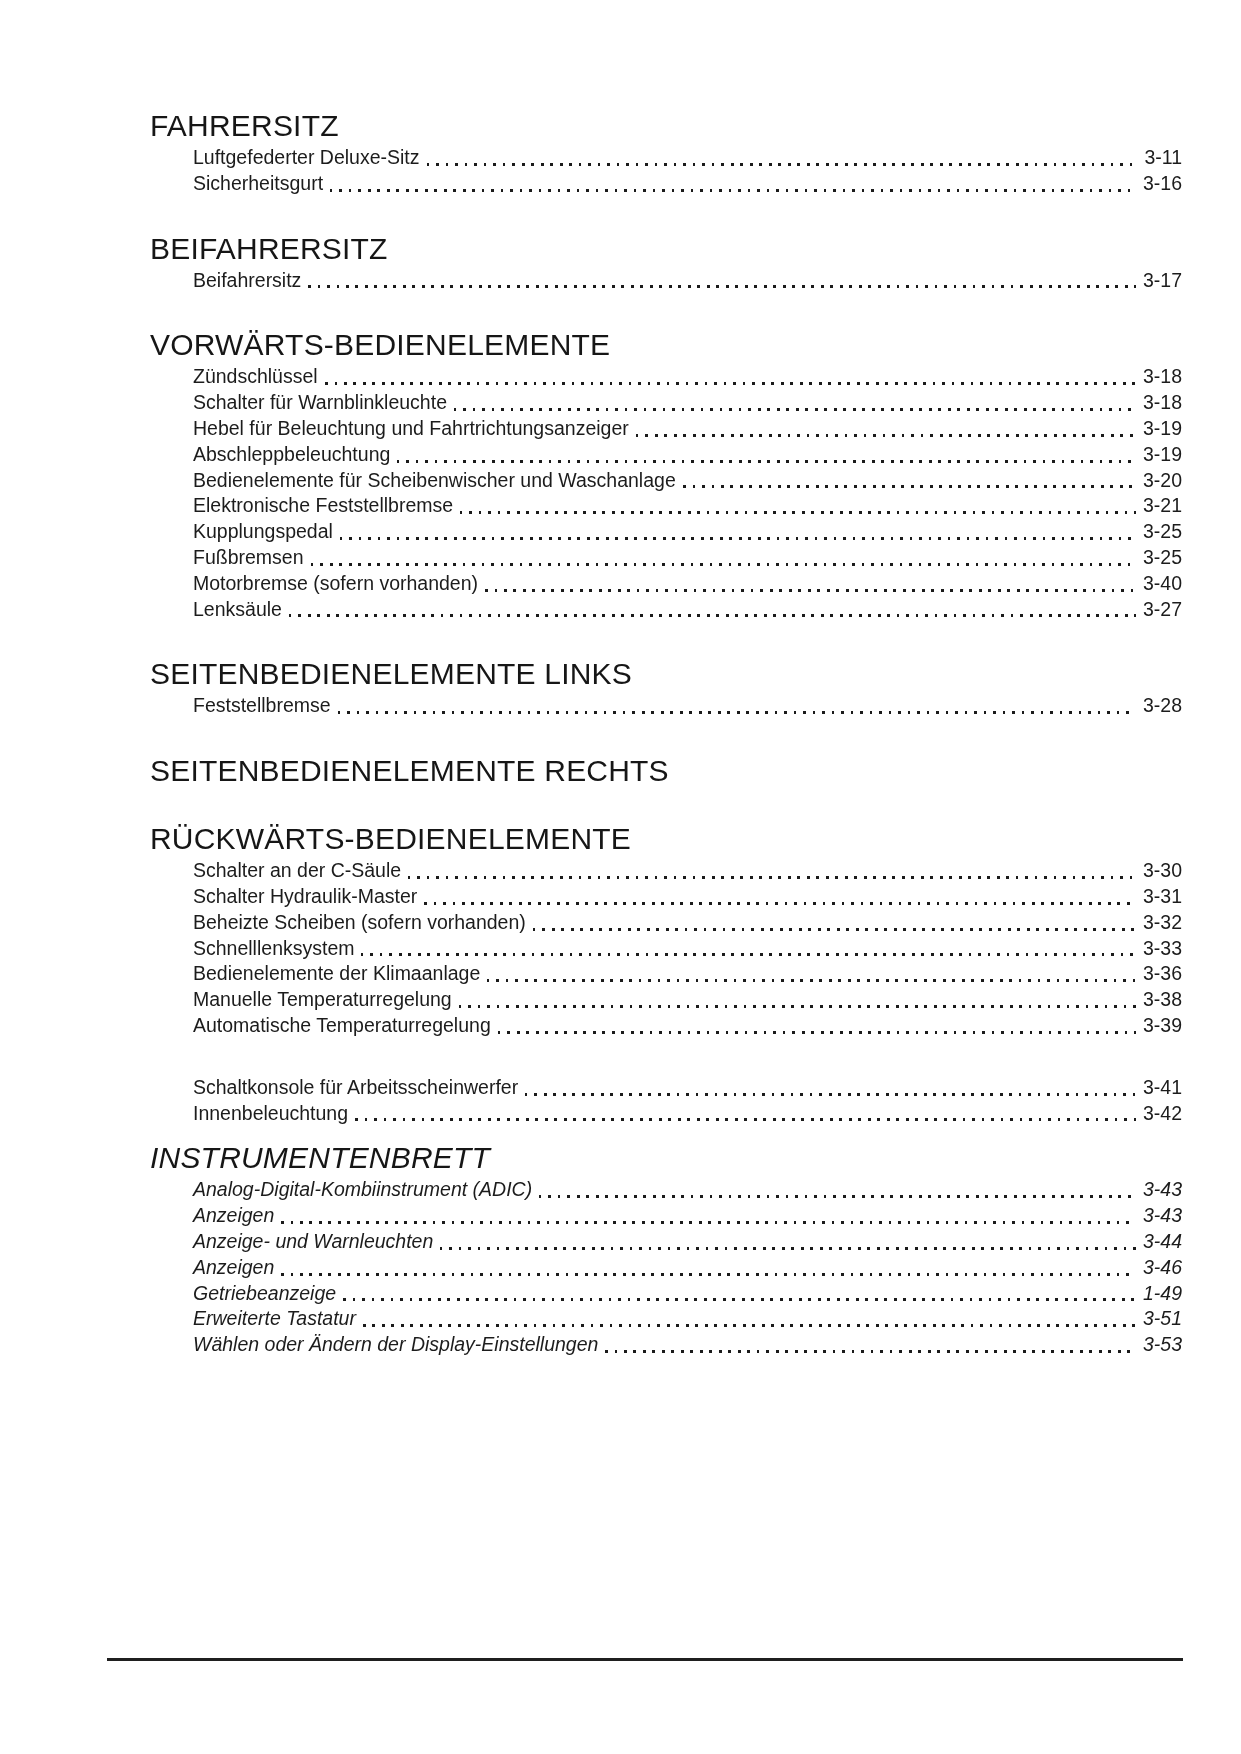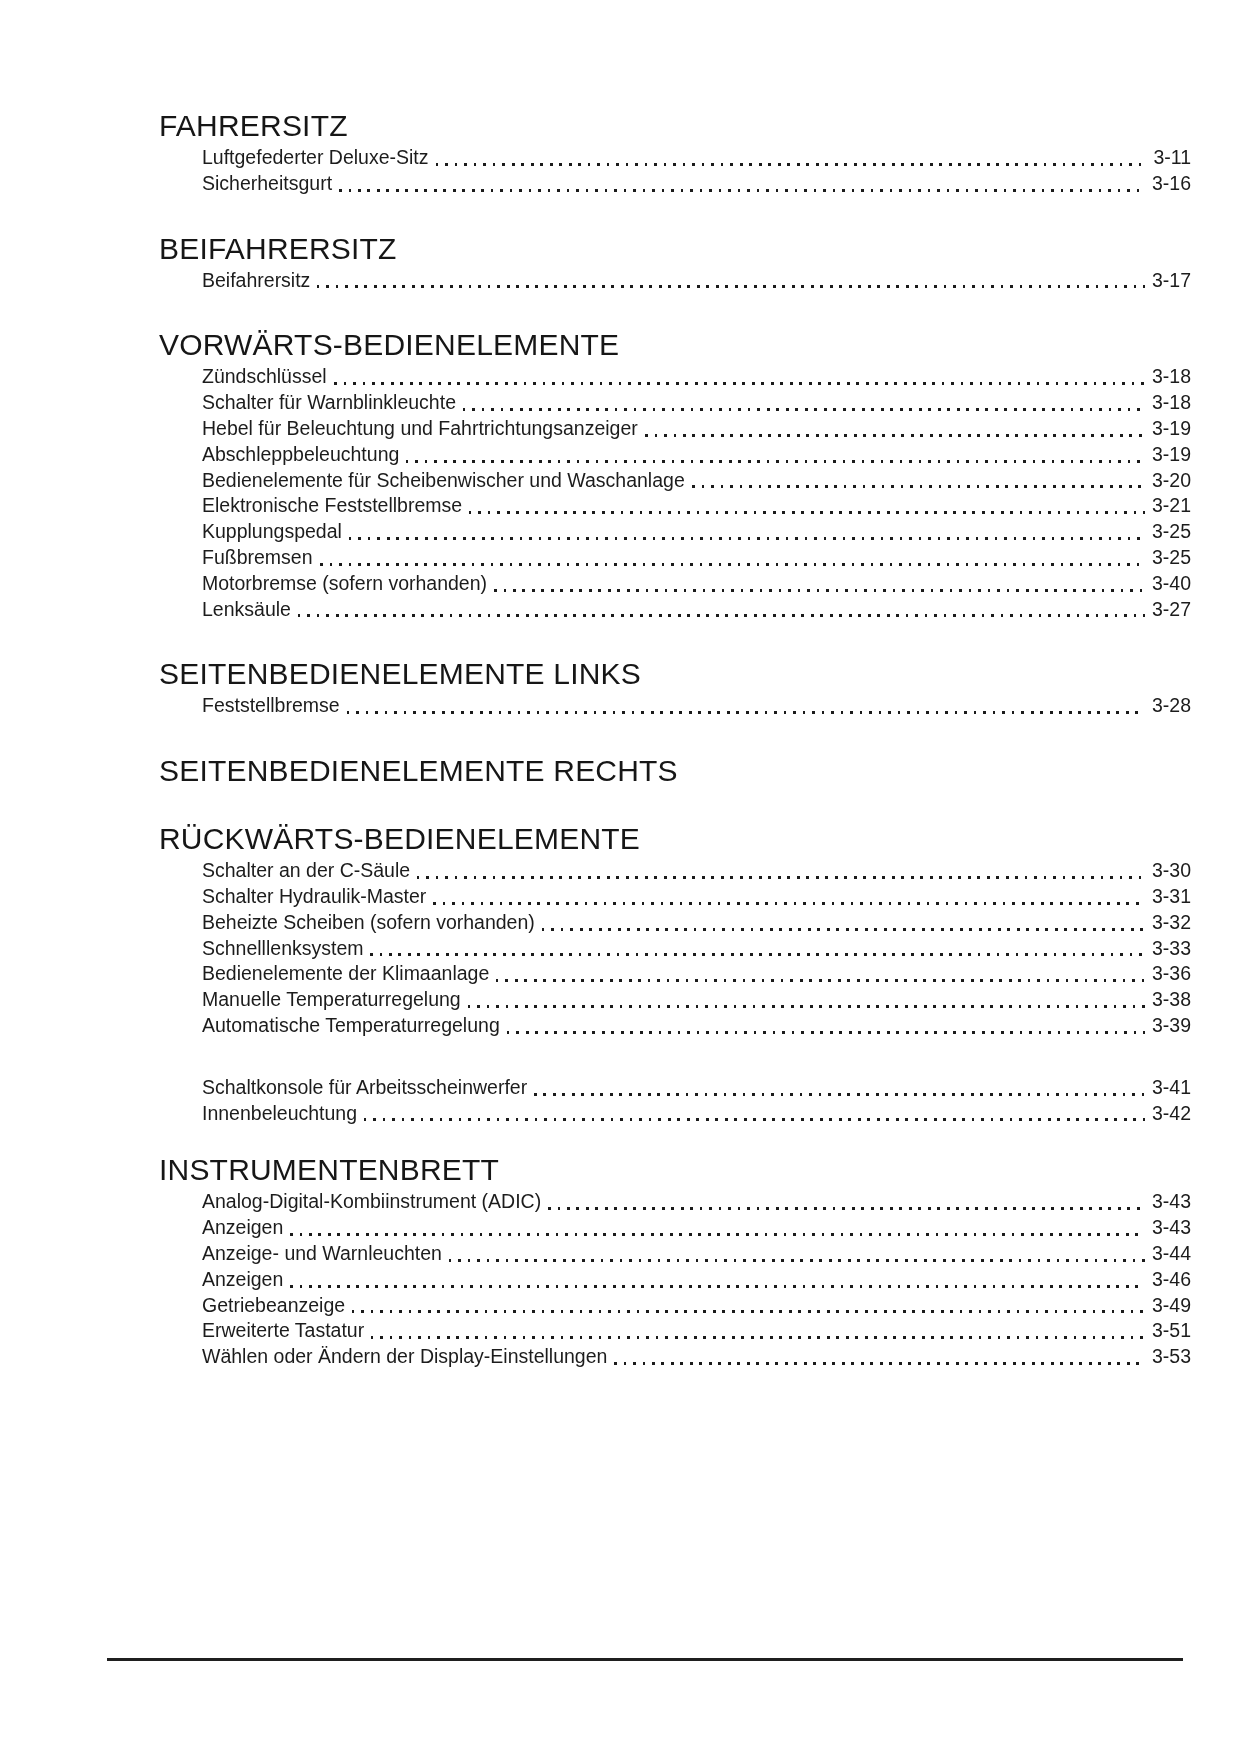--- a/index.html
+++ b/index.html
@@ -11,27 +11,27 @@
     position: relative;
     width: 1241px;
     height: 1754px;
     background: #ffffff;
     font-family: "Liberation Sans", "DejaVu Sans", sans-serif;
     color: #1a1a1a;
     overflow: hidden;
   }
   .toc {
     position: absolute;
-    left: 159px;
+    left: 150px;
     top: 110px;
     width: 1032px;
   }
   .toc-section { margin-top: 36px; }
   .toc-section:first-child { margin-top: 0; }
-  .toc-section.tight { margin-top: 28px; }
+  .toc-section.tight { margin-top: 16px; font-style: italic; }
   .heading {
     font-size: 30px;
     line-height: 32px;
     letter-spacing: 0.2px;
     margin: 0 0 3px 0;
     color: #161616;
     white-space: nowrap;
   }
   .row {
     display: flex;
@@ -218,21 +218,21 @@
           <span class="page-num">3-44</span>
         </div>
         <div class="row">
           <span class="label">Anzeigen</span>
           <span class="leader"></span>
           <span class="page-num">3-46</span>
         </div>
         <div class="row">
           <span class="label">Getriebeanzeige</span>
           <span class="leader"></span>
-          <span class="page-num">3-49</span>
+          <span class="page-num">1-49</span>
         </div>
         <div class="row">
           <span class="label">Erweiterte Tastatur</span>
           <span class="leader"></span>
           <span class="page-num">3-51</span>
         </div>
         <div class="row">
           <span class="label">Wählen oder Ändern der Display-Einstellungen</span>
           <span class="leader"></span>
           <span class="page-num">3-53</span>

